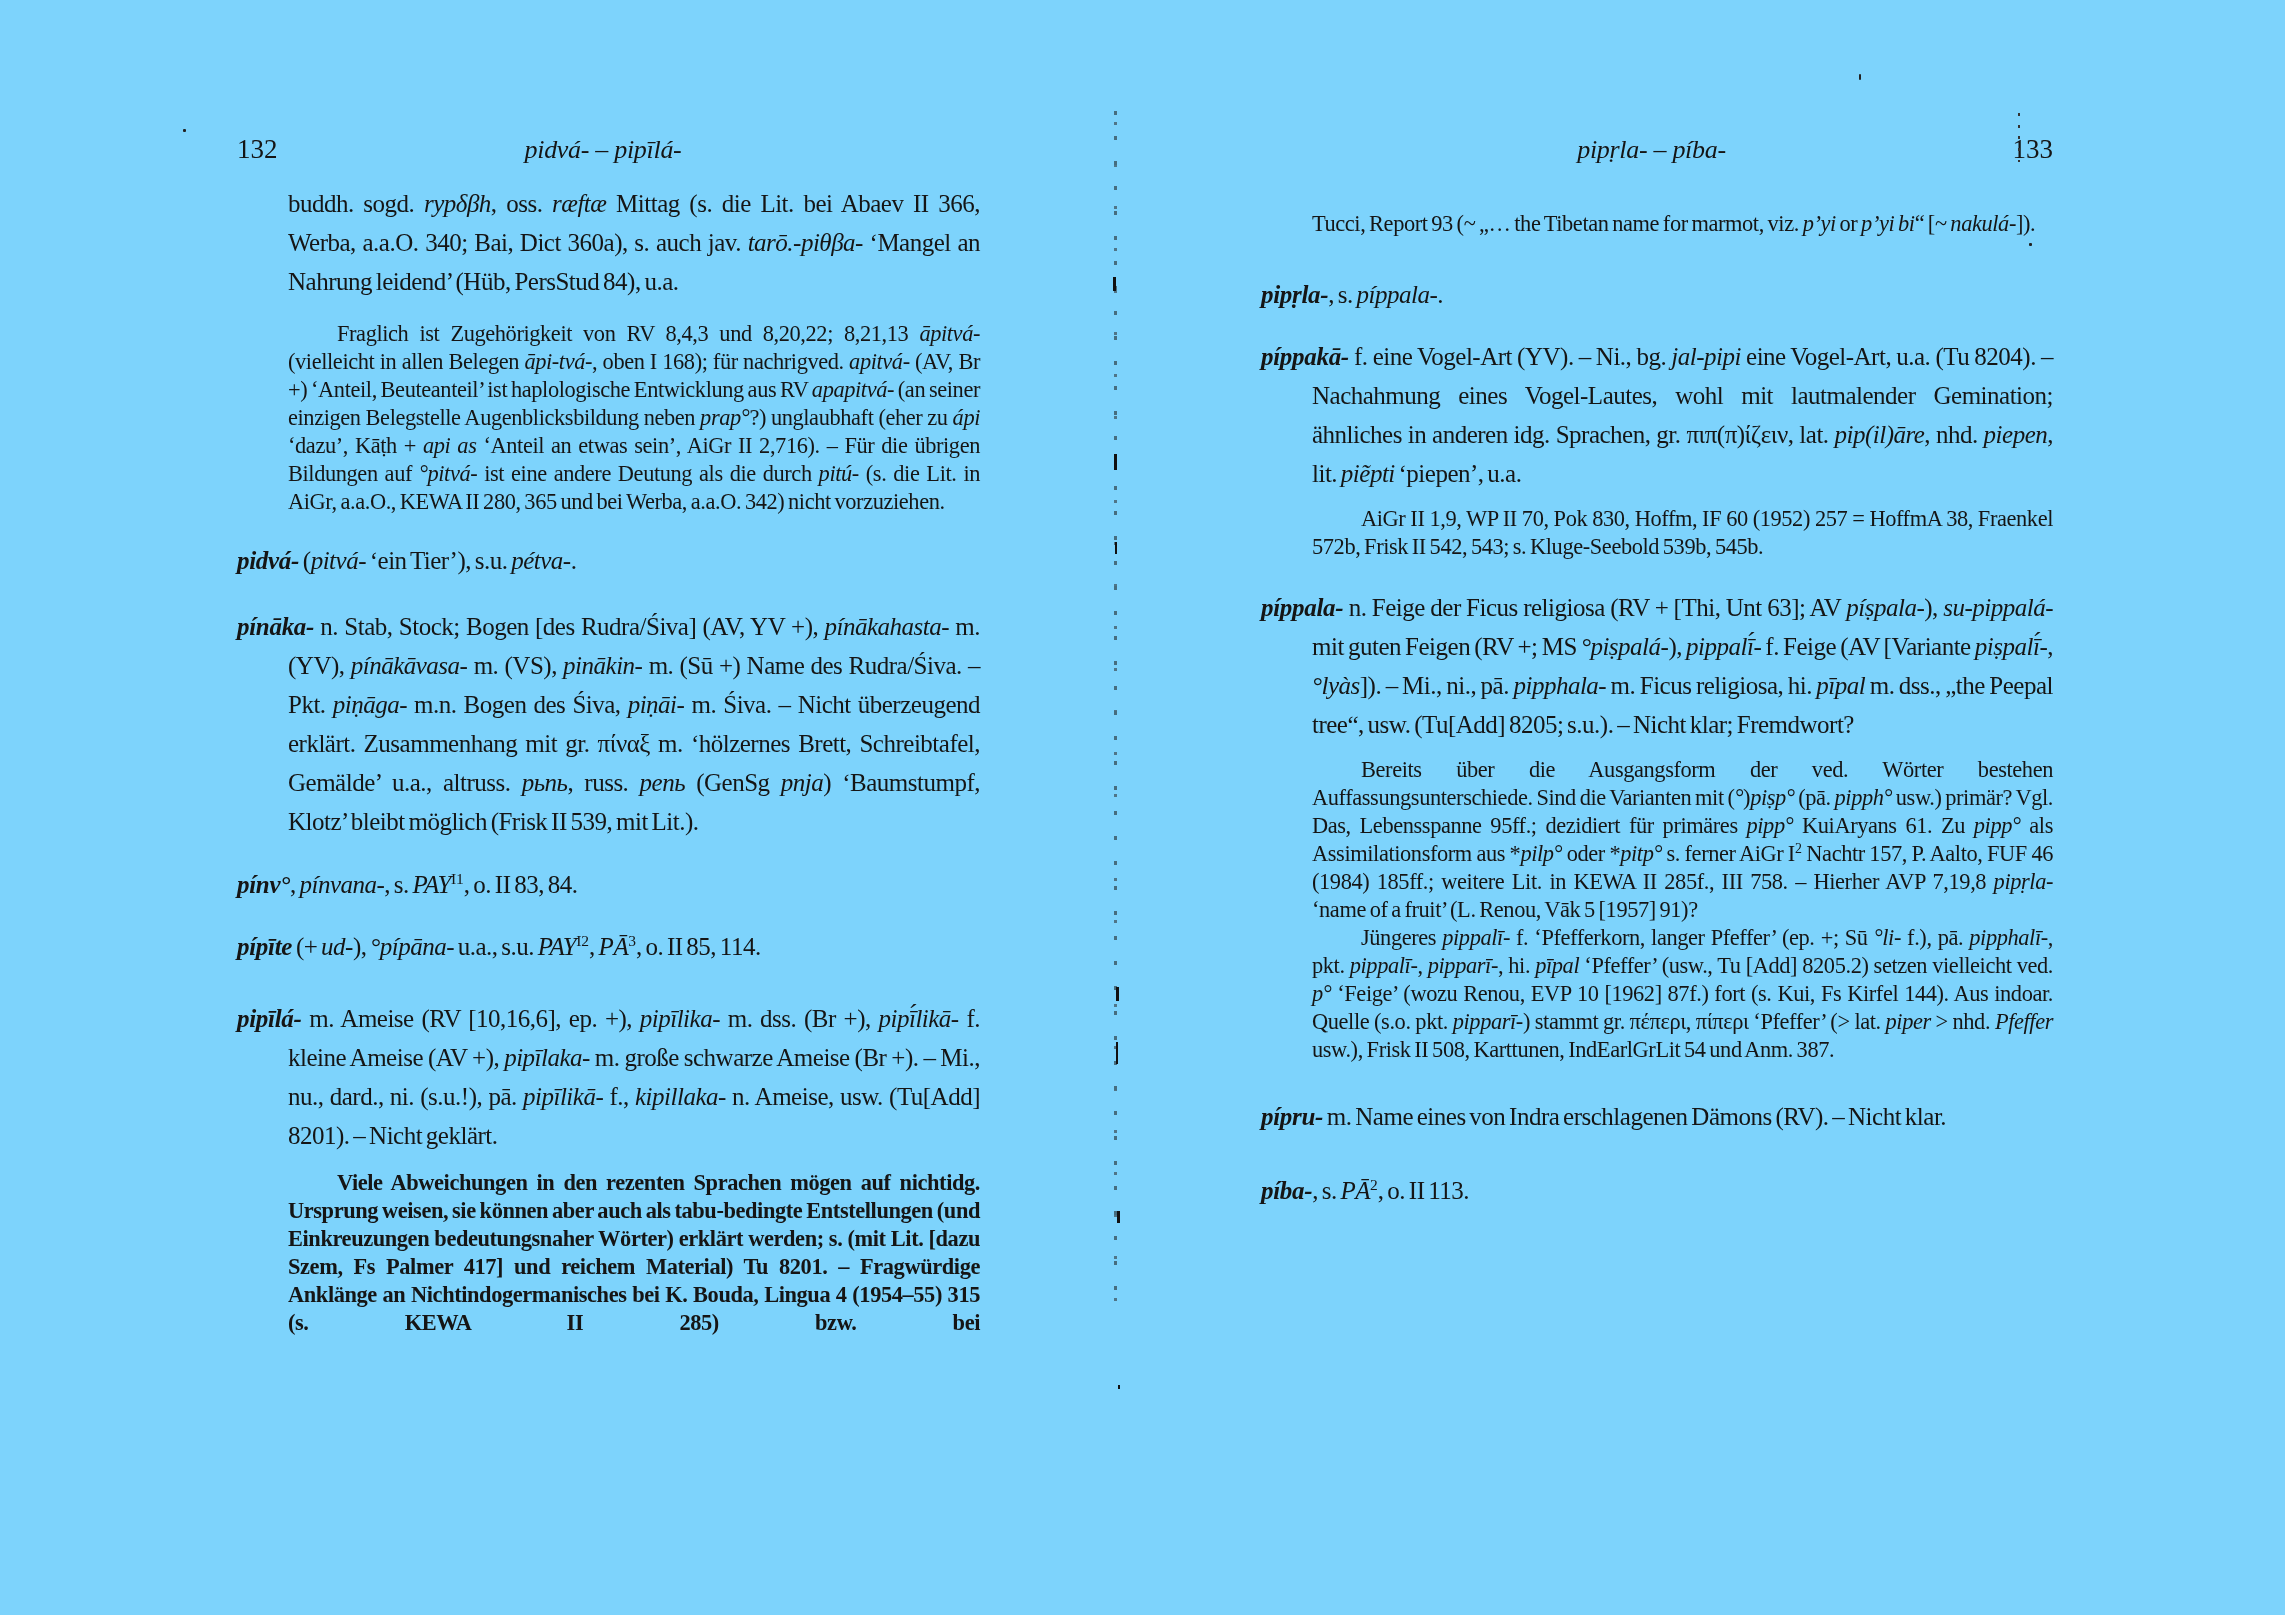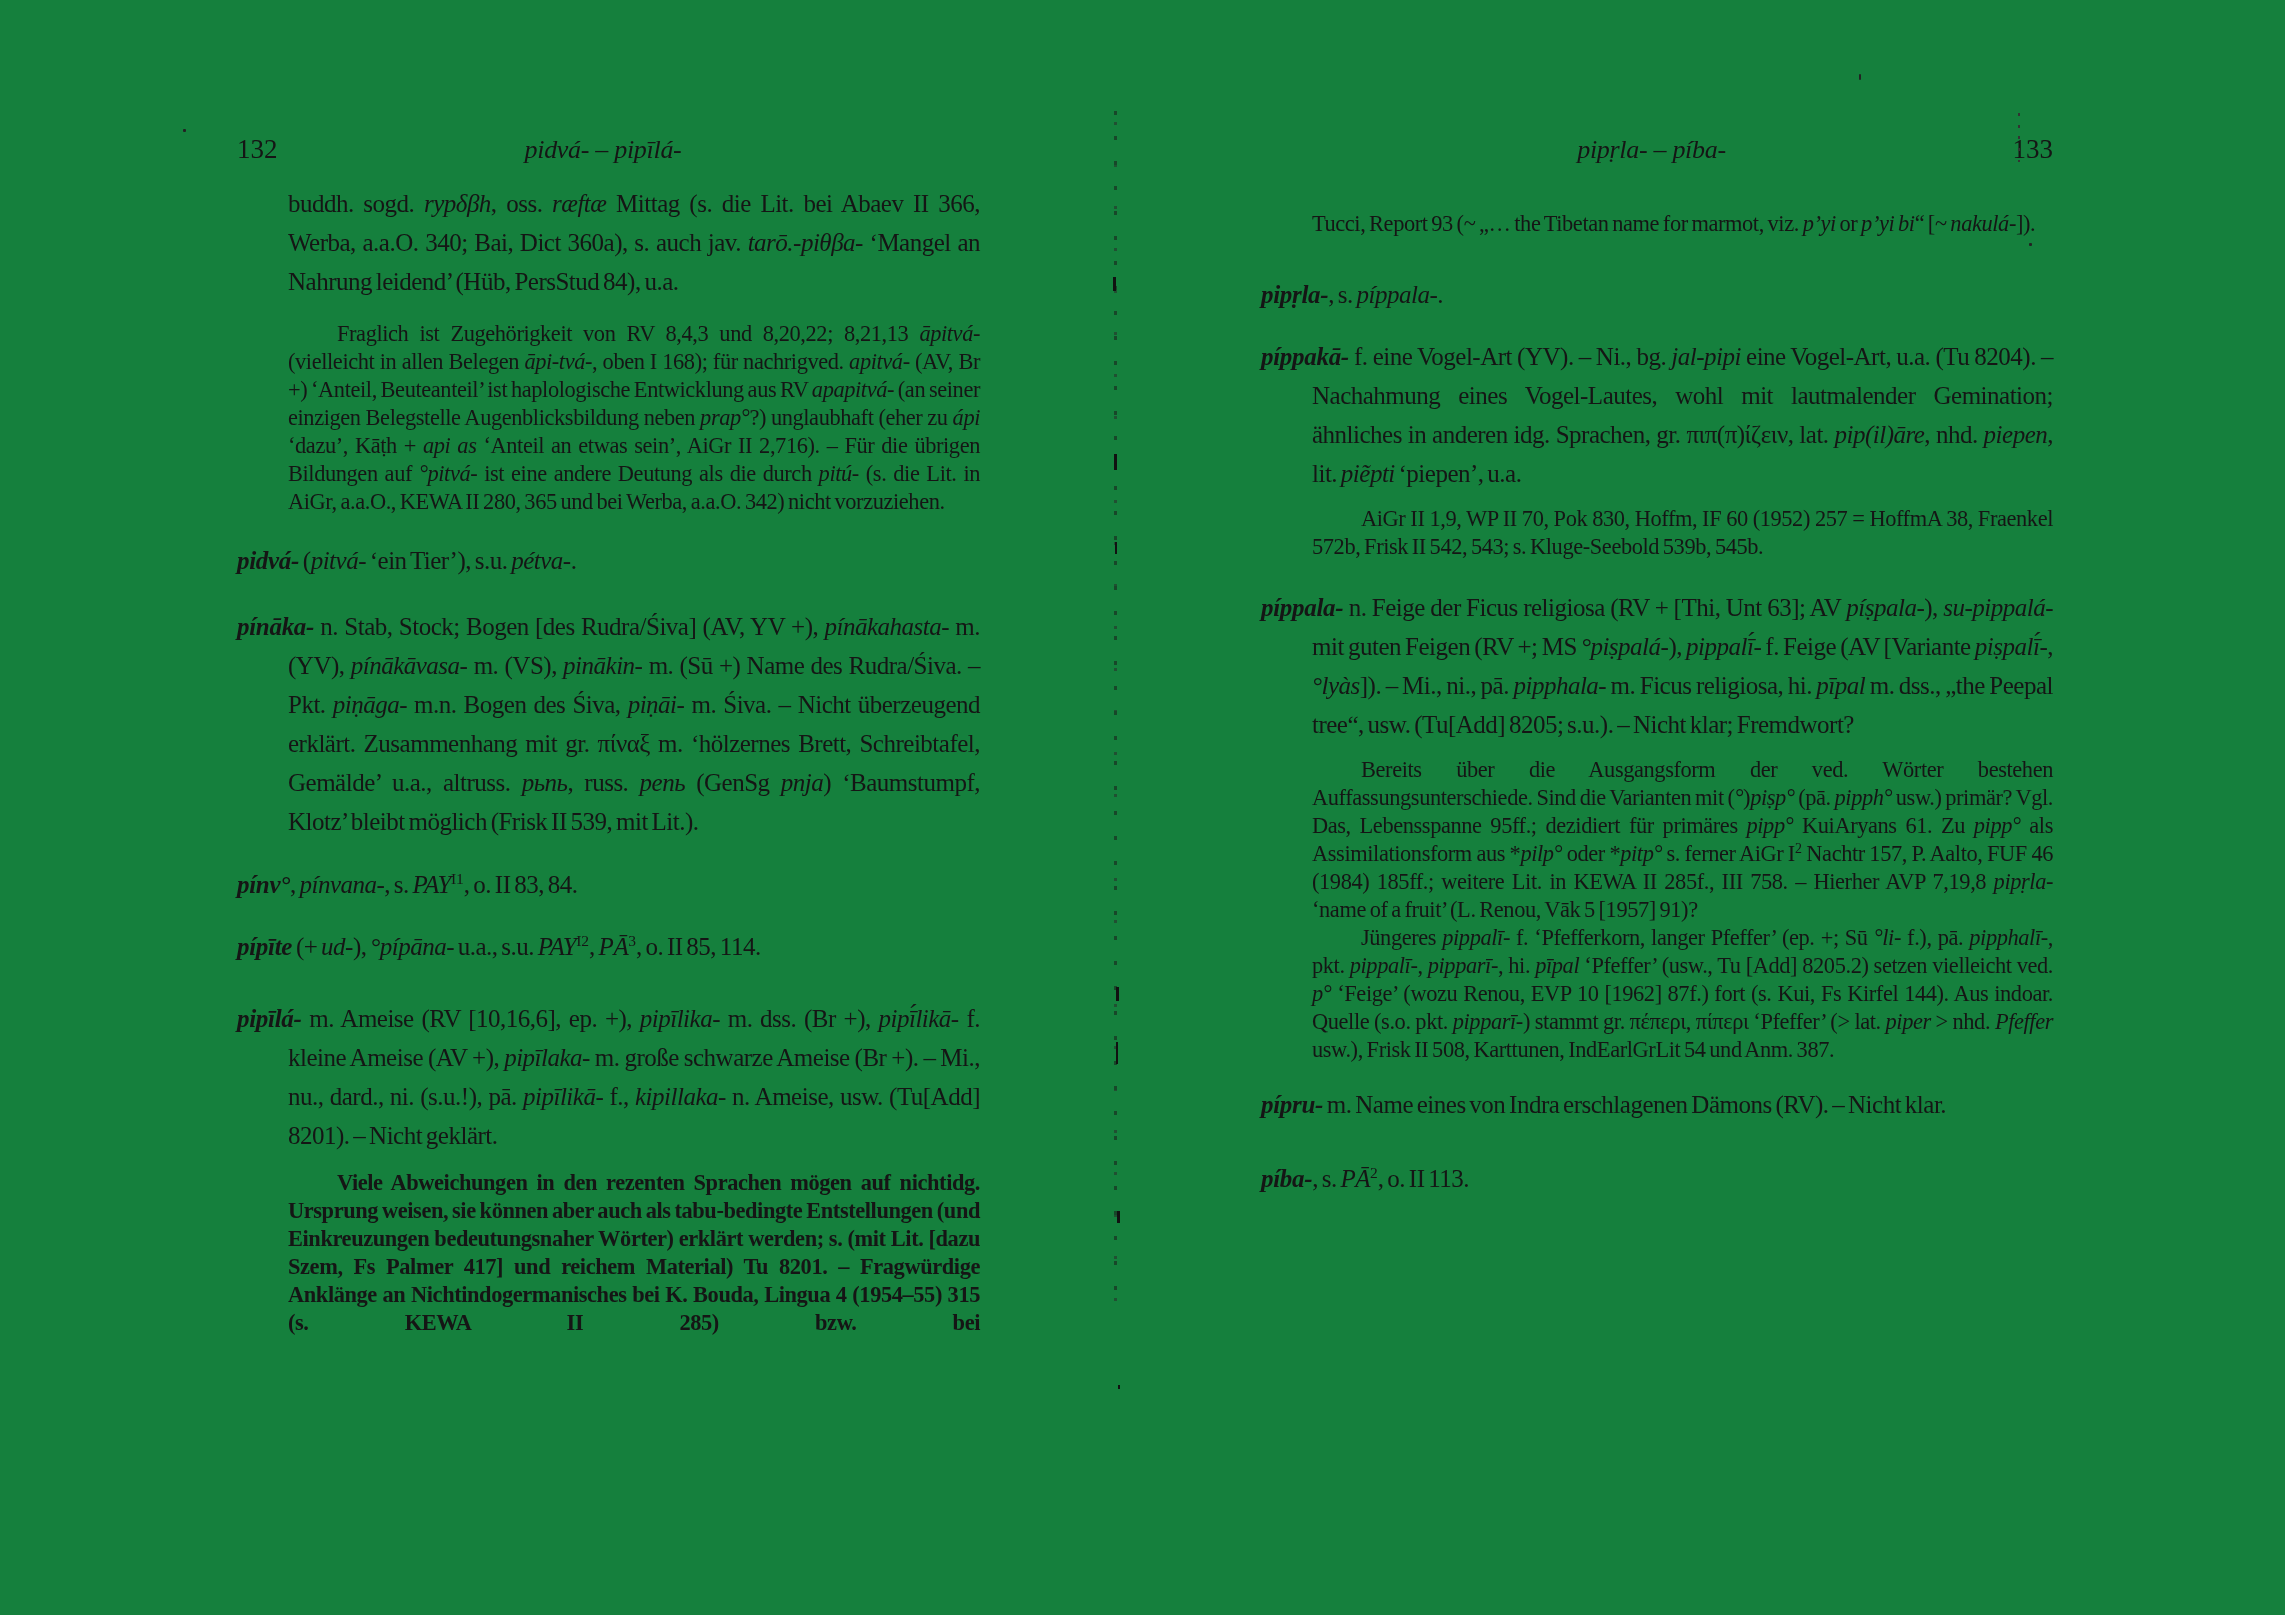--- a/index.html
+++ b/index.html
@@ -1,19 +1,19 @@
 <!DOCTYPE html>
 <html><head>
 <meta charset="utf-8">
 <style>
   html,body{margin:0;padding:0;background:#e8e8e8;}
   .scan{
     position:relative;
     width:2286px;height:1615px;
-    background:#15803d;
+    background:#7dd3fc;
     color:#151515;
     font-family:"Liberation Serif","DejaVu Serif",serif;
     overflow:hidden;
   }
   .page{position:absolute;top:133px;}
   .page.left{left:237px;width:743px;}
   .page.right{left:1261px;width:792px;}
   .pagehead{position:relative;height:43px;}
   .pagenum{font-size:27px;line-height:33px;position:absolute;top:0;}
   .pagenum.pn-left{left:0;}
@@ -90,21 +90,21 @@
 
     <div class="block small cont find" style="margin-top:11.7px">AiGr II 1,9, WP II 70, Pok 830, Hoffm, IF 60 (1952) 257 = HoffmA 38, Fraenkel 572b, Frisk II 542, 543; s. Kluge-Seebold 539b, 545b.</div>
 
     <div class="block main entry" style="margin-top:27px"><b><i>píppala-</i></b> n. Feige der Ficus religiosa (RV + [Thi, Unt 63]; AV <i>píṣpala-</i>), <i>su-pippalá-</i> mit guten Feigen (RV +; MS <i>°piṣpalá-</i>), <i>pippalī́-</i> f. Feige (AV [Variante <i>piṣpalī́-</i>, <i>°lyàs</i>]). – Mi., ni., pā. <i>pipphala-</i> m. Ficus religiosa, hi. <i>pīpal</i> m. dss., „the Peepal tree“, usw. (Tu[Add] 8205; s.u.). – Nicht klar; Fremdwort?</div>
 
     <div class="block small cont" style="margin-top:11.7px">
       <p>Bereits über die Ausgangsform der ved. Wörter bestehen Auffassungsunterschiede. Sind die Varianten mit (<i>°</i>)<i>piṣp°</i> (pā. <i>pipph°</i> usw.) primär? Vgl. Das, Lebensspanne 95ff.; dezidiert für primäres <i>pipp°</i> KuiAryans 61. Zu <i>pipp°</i> als Assimilationsform aus *<i>pilp°</i> oder *<i>pitp°</i> s. ferner AiGr I<sup>2</sup> Nachtr 157, P. Aalto, FUF 46 (1984) 185ff.; weitere Lit. in KEWA II 285f., III 758. – Hierher AVP 7,19,8 <i>pipṛla-</i> ‘name of a fruit’ (L. Renou, Vāk 5 [1957] 91)?</p>
       <p>Jüngeres <i>pippalī-</i> f. ‘Pfefferkorn, langer Pfeffer’ (ep. +; Sū <i>°li-</i> f.), pā. <i>pipphalī-</i>, pkt. <i>pippalī-</i>, <i>pipparī-</i>, hi. <i>pīpal</i> ‘Pfeffer’ (usw., Tu [Add] 8205.2) setzen vielleicht ved. <i>p°</i> ‘Feige’ (wozu Renou, EVP 10 [1962] 87f.) fort (s. Kui, Fs Kirfel 144). Aus indoar. Quelle (s.o. pkt. <i>pipparī-</i>) stammt gr. πέπερι, πίπερι ‘Pfeffer’ (&gt; lat. <i>piper</i> &gt; nhd. <i>Pfeffer</i> usw.), Frisk II 508, Karttunen, IndEarlGrLit 54 und Anm. 387.</p>
     </div>
 
-    <div class="block main entry" style="margin-top:21px"><b><i>pípru-</i></b> m. Name eines von Indra erschlagenen Dämons (RV). – Nicht klar.</div>
+    <div class="block main entry" style="margin-top:33px"><b><i>pípru-</i></b> m. Name eines von Indra erschlagenen Dämons (RV). – Nicht klar.</div>
 
 
     <div class="block main entry" style="margin-top:35px"><b><i>píba-</i></b>, s. <i>PĀ</i><sup>2</sup>, o. II 113.</div>
   </section>
 
   <div class="gutter"></div>
   <div class="gmark" style="left:1113px;top:277px;width:2.9px;height:13.7px"></div>
   <div class="gmark" style="left:1114px;top:454px;width:2.9px;height:15.6px"></div>
   <div class="gmark" style="left:1115px;top:542px;width:2px;height:11.7px"></div>
   <div class="gmark" style="left:1116px;top:987px;width:2.9px;height:13.7px"></div>

